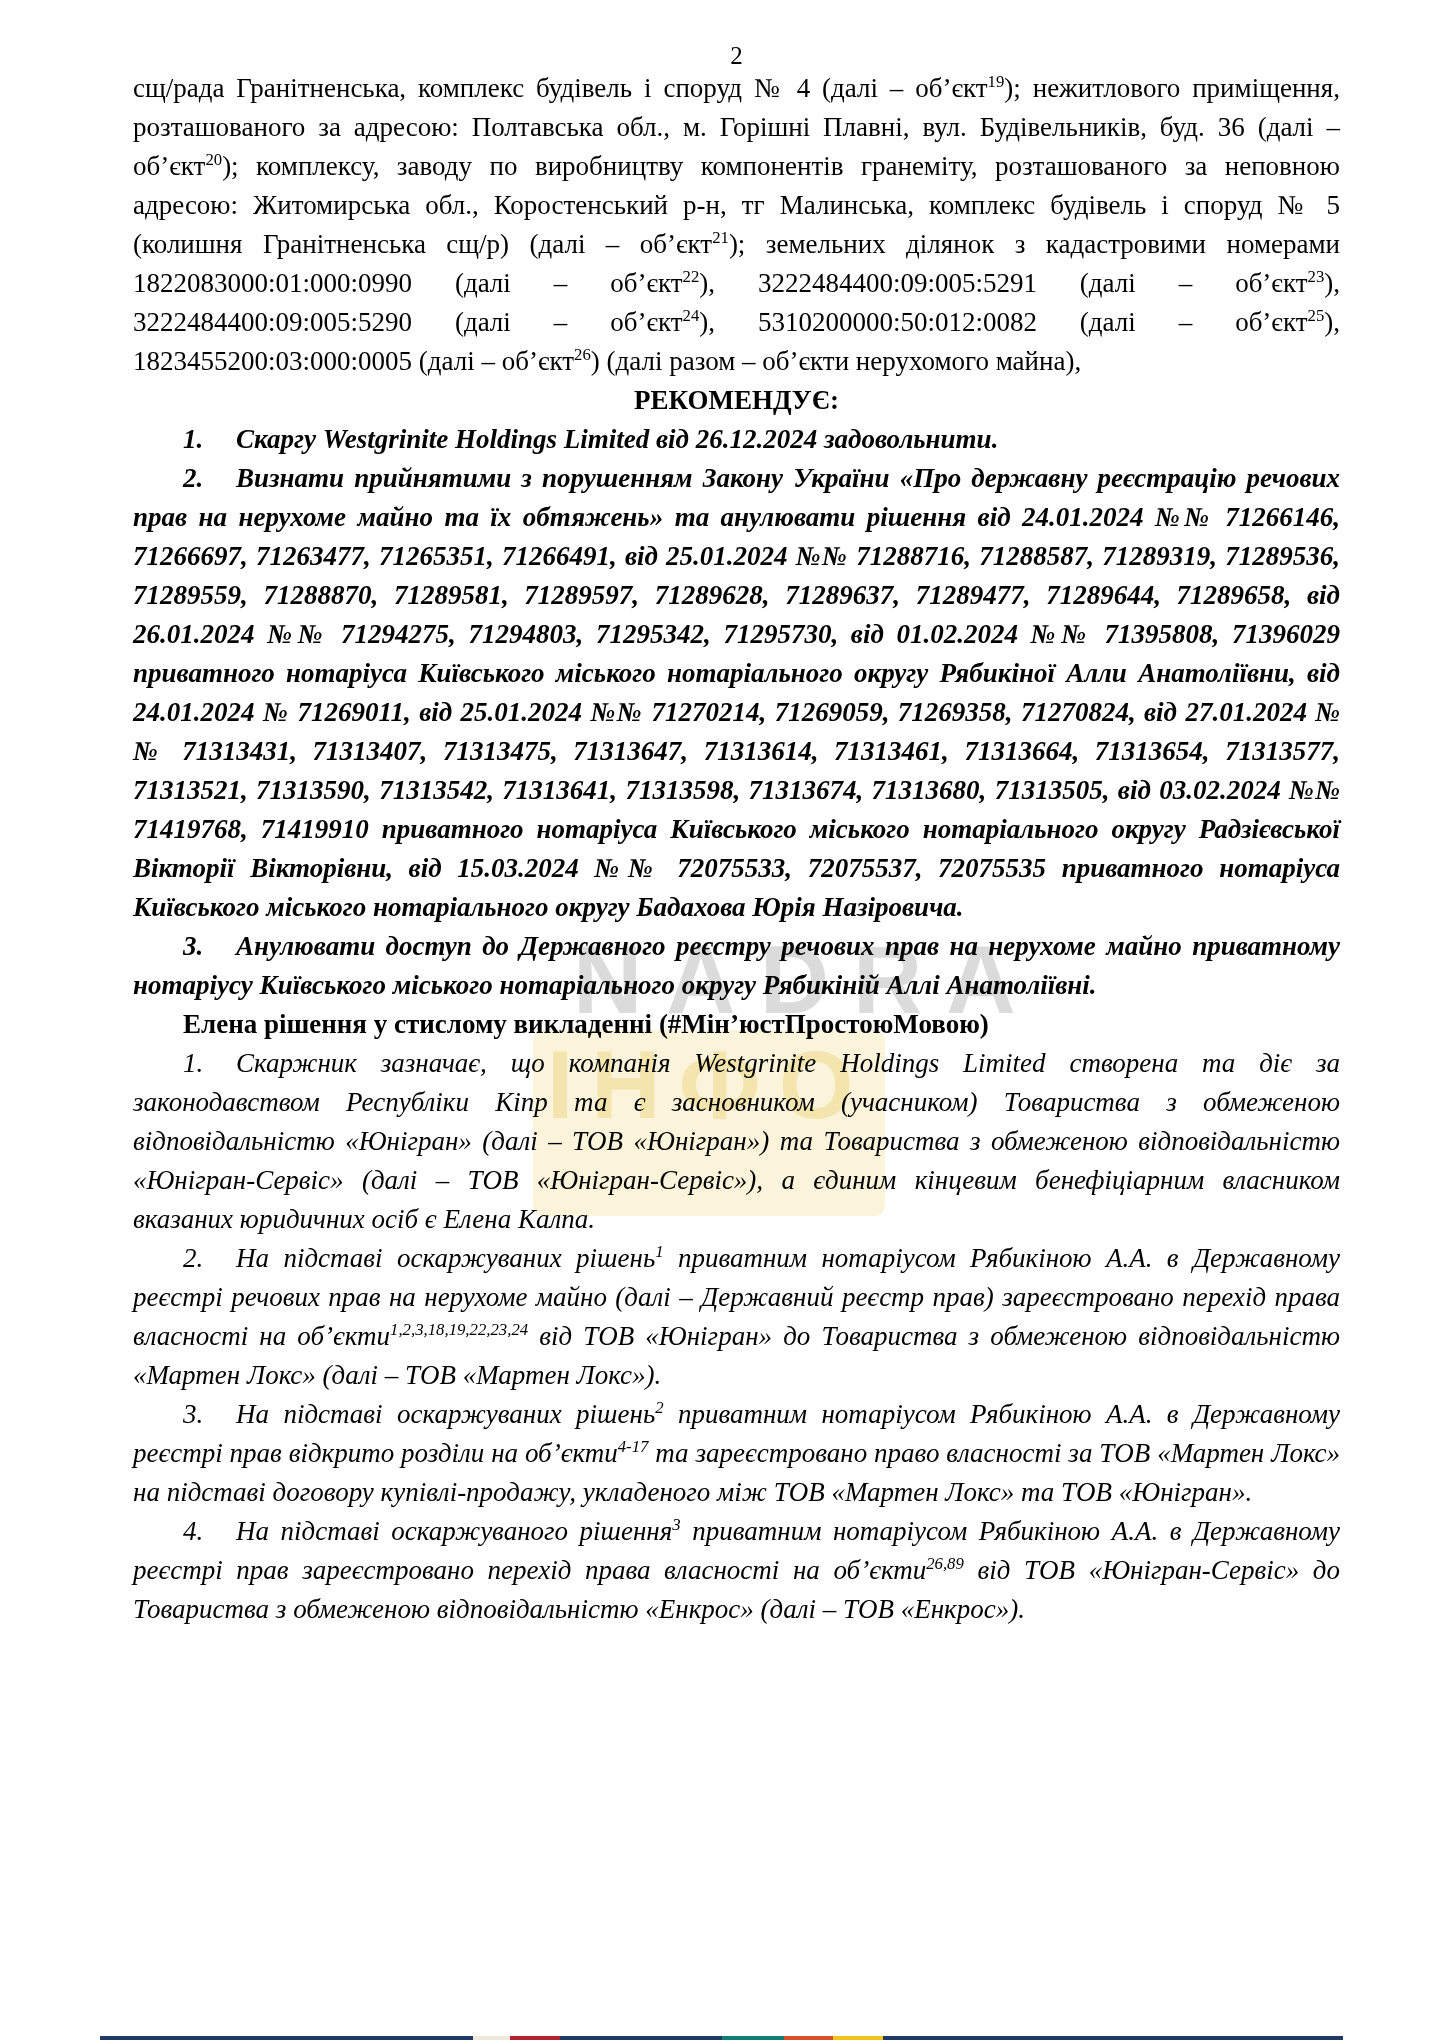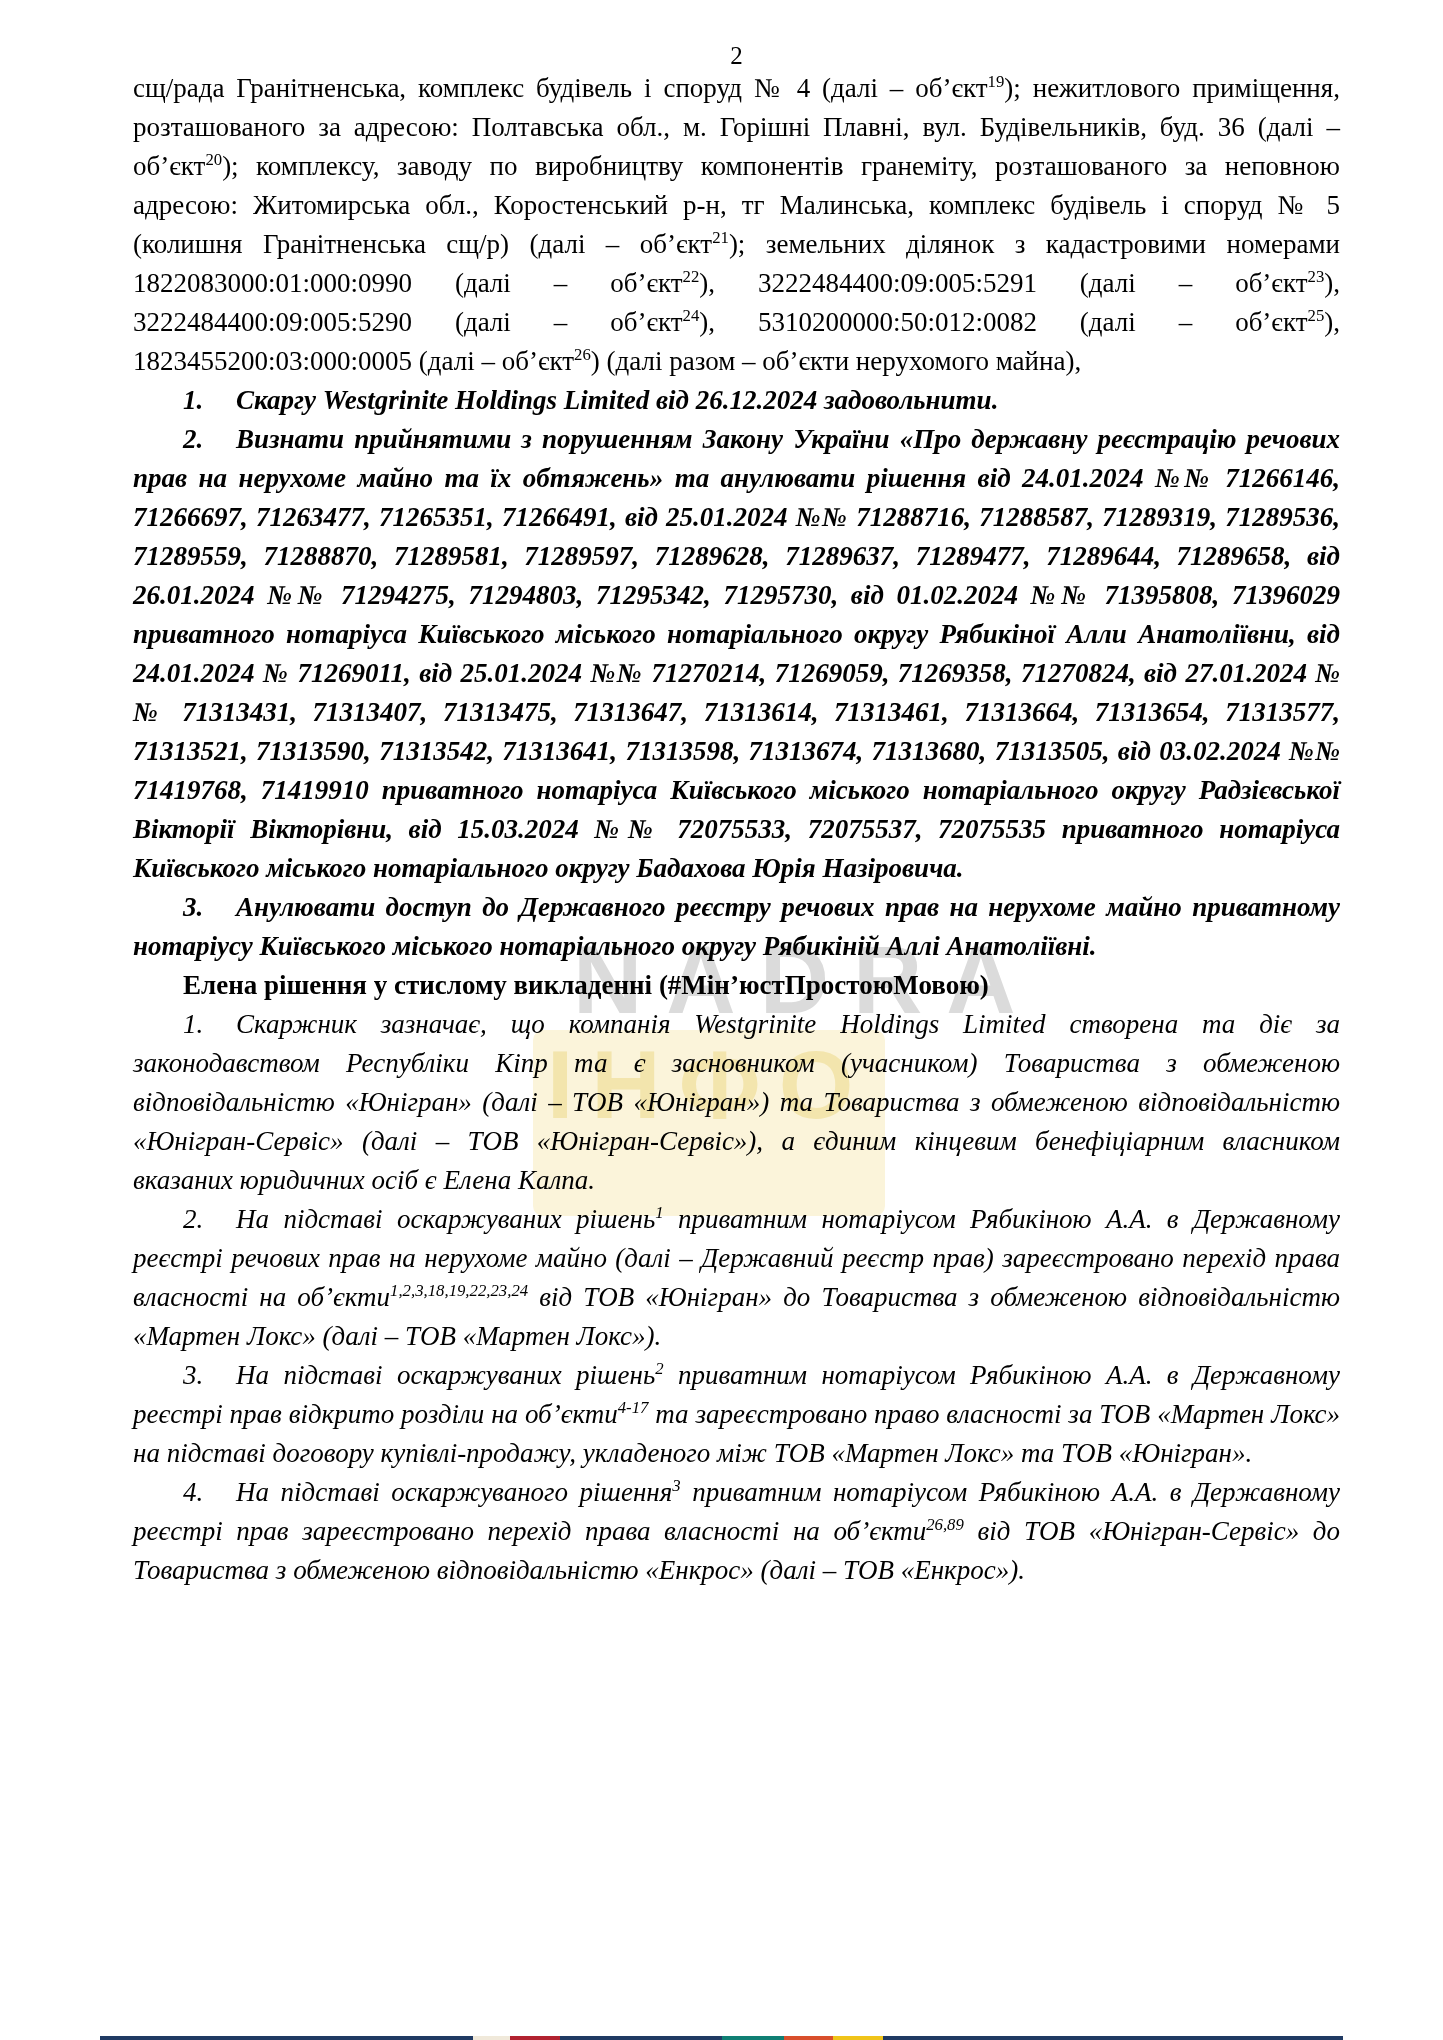--- a/index.html
+++ b/index.html
@@ -91,20 +91,21 @@
   <div class="wm-box" style="background: rgb(251, 244, 218);">
     <span class="wm-box-text" style="color: rgb(243, 229, 173);">ІНФО</span>
   </div>
 
   <div class="content">
 
     <div class="pagenum">2</div>
 
     <p class="para intro"><span>сщ/рада Гранітненська, комплекс будівель і споруд № 4 (далі – об’єкт</span><sup>19</sup><span>); нежитлового приміщення, розташованого за адресою: Полтавська обл., м. Горішні Плавні, вул. Будівельників, буд. 36 (далі – об’єкт</span><sup>20</sup><span>); комплексу, заводу по виробництву компонентів гранеміту, розташованого за неповною адресою: Житомирська обл., Коростенський р-н, тг Малинська, комплекс будівель і споруд № 5 (колишня Гранітненська сщ/р) (далі – об’єкт</span><sup>21</sup><span>); земельних ділянок з кадастровими номерами 1822083000:01:000:0990 (далі – об’єкт</span><sup>22</sup><span>), 3222484400:09:005:5291 (далі – об’єкт</span><sup>23</sup><span>), 3222484400:09:005:5290 (далі – об’єкт</span><sup>24</sup><span>), 5310200000:50:012:0082 (далі – об’єкт</span><sup>25</sup><span>), 1823455200:03:000:0005 (далі – об’єкт</span><sup>26</sup><span>) (далі разом – об’єкти нерухомого майна),</span></p>
 
+    <p class="para h-center">РЕКОМЕНДУЄ:</p>
 
     <p class="para indent bold first-gap"><span class="num">1.</span><span><span>Скаргу Westgrinite Holdings Limited від 26.12.2024 задовольнити.</span></span></p>
 
     <p class="para indent bold"><span class="num">2.</span><span><span>Визнати прийнятими з порушенням Закону України «Про державну реєстрацію речових прав на нерухоме майно та їх обтяжень» та анулювати рішення від 24.01.2024 №№ 71266146, 71266697, 71263477, 71265351, 71266491, від 25.01.2024 №№ 71288716, 71288587, 71289319, 71289536, 71289559, 71288870, 71289581, 71289597, 71289628, 71289637, 71289477, 71289644, 71289658, від 26.01.2024 №№ 71294275, 71294803, 71295342, 71295730, від 01.02.2024 №№ 71395808, 71396029 приватного нотаріуса Київського міського нотаріального округу Рябикіної Алли Анатоліївни, від 24.01.2024 № 71269011, від 25.01.2024 №№ 71270214, 71269059, 71269358, 71270824, від 27.01.2024 №№ 71313431, 71313407, 71313475, 71313647, 71313614, 71313461, 71313664, 71313654, 71313577, 71313521, 71313590, 71313542, 71313641, 71313598, 71313674, 71313680, 71313505, від 03.02.2024 №№ 71419768, 71419910 приватного нотаріуса Київського міського нотаріального округу Радзієвської Вікторії Вікторівни, від 15.03.2024 №№ 72075533, 72075537, 72075535 приватного нотаріуса Київського міського нотаріального округу Бадахова Юрія Назіровича.</span></span></p>
 
     <p class="para indent bold"><span class="num">3.</span><span><span>Анулювати доступ до Державного реєстру речових прав на нерухоме майно приватному нотаріусу Київського міського нотаріального округу Рябикіній Аллі Анатоліївні.</span></span></p>
 
     <p class="para h-motives">Елена рішення у стислому викладенні (#Мін’юстПростоюМовою)</p>
 
     <p class="para indent"><span class="num">1.</span><span><span>Скаржник зазначає, що компанія Westgrinite Holdings Limited створена та діє за законодавством Республіки Кіпр та є засновником (учасником) Товариства з обмеженою відповідальністю «Юнігран» (далі – ТОВ «Юнігран») та Товариства з обмеженою відповідальністю «Юнігран-Сервіс» (далі – ТОВ «Юнігран-Сервіс»), а єдиним кінцевим бенефіціарним власником вказаних юридичних осіб є Елена Калпа.</span></span></p>

